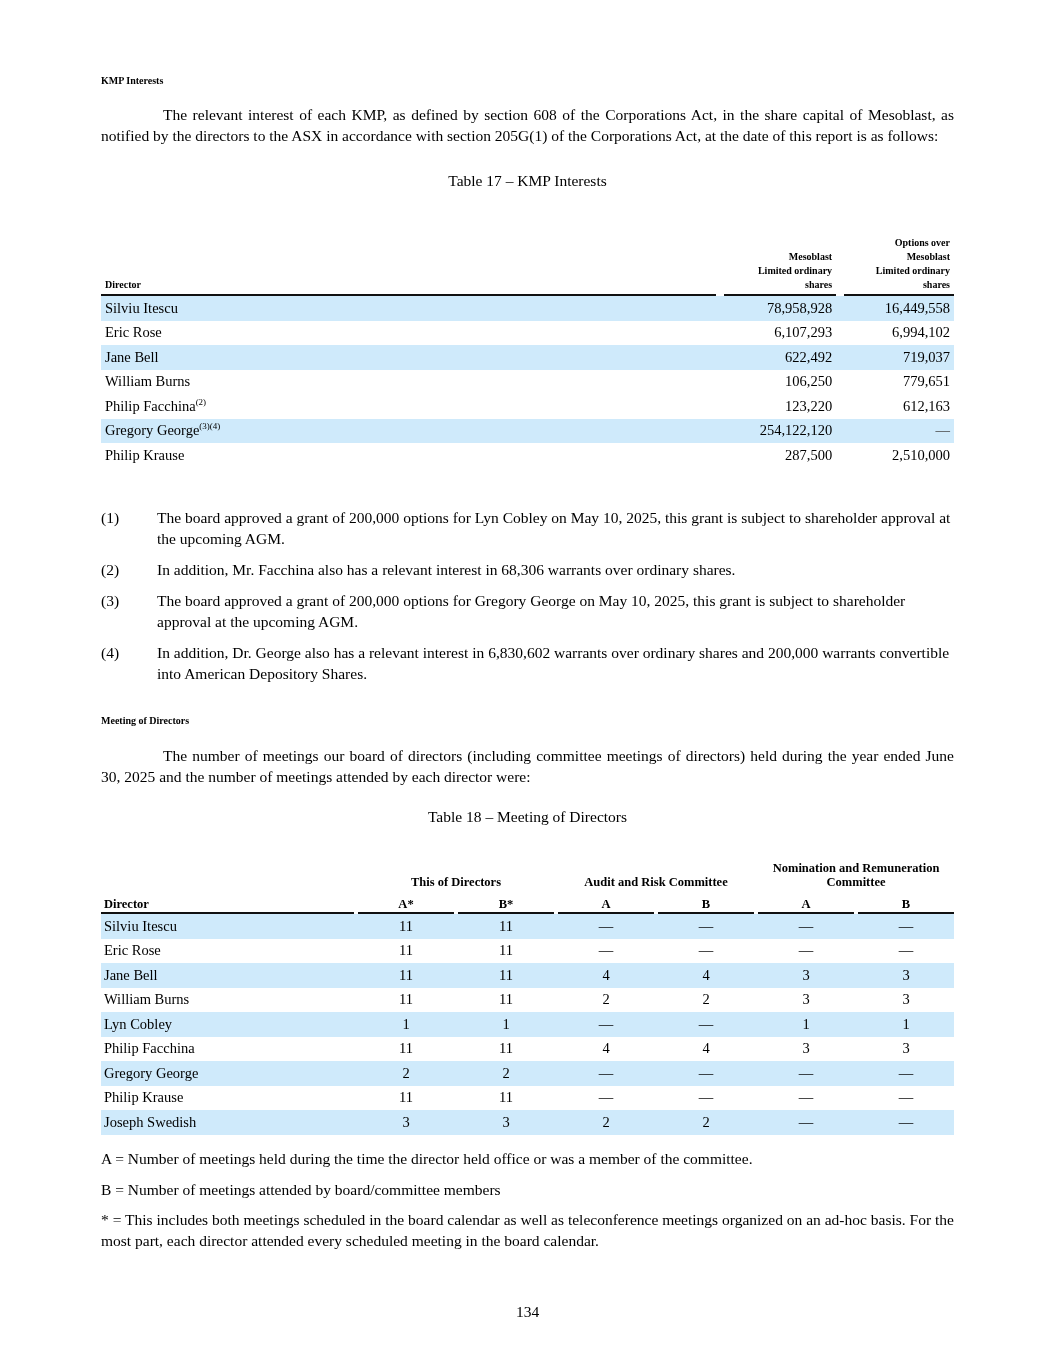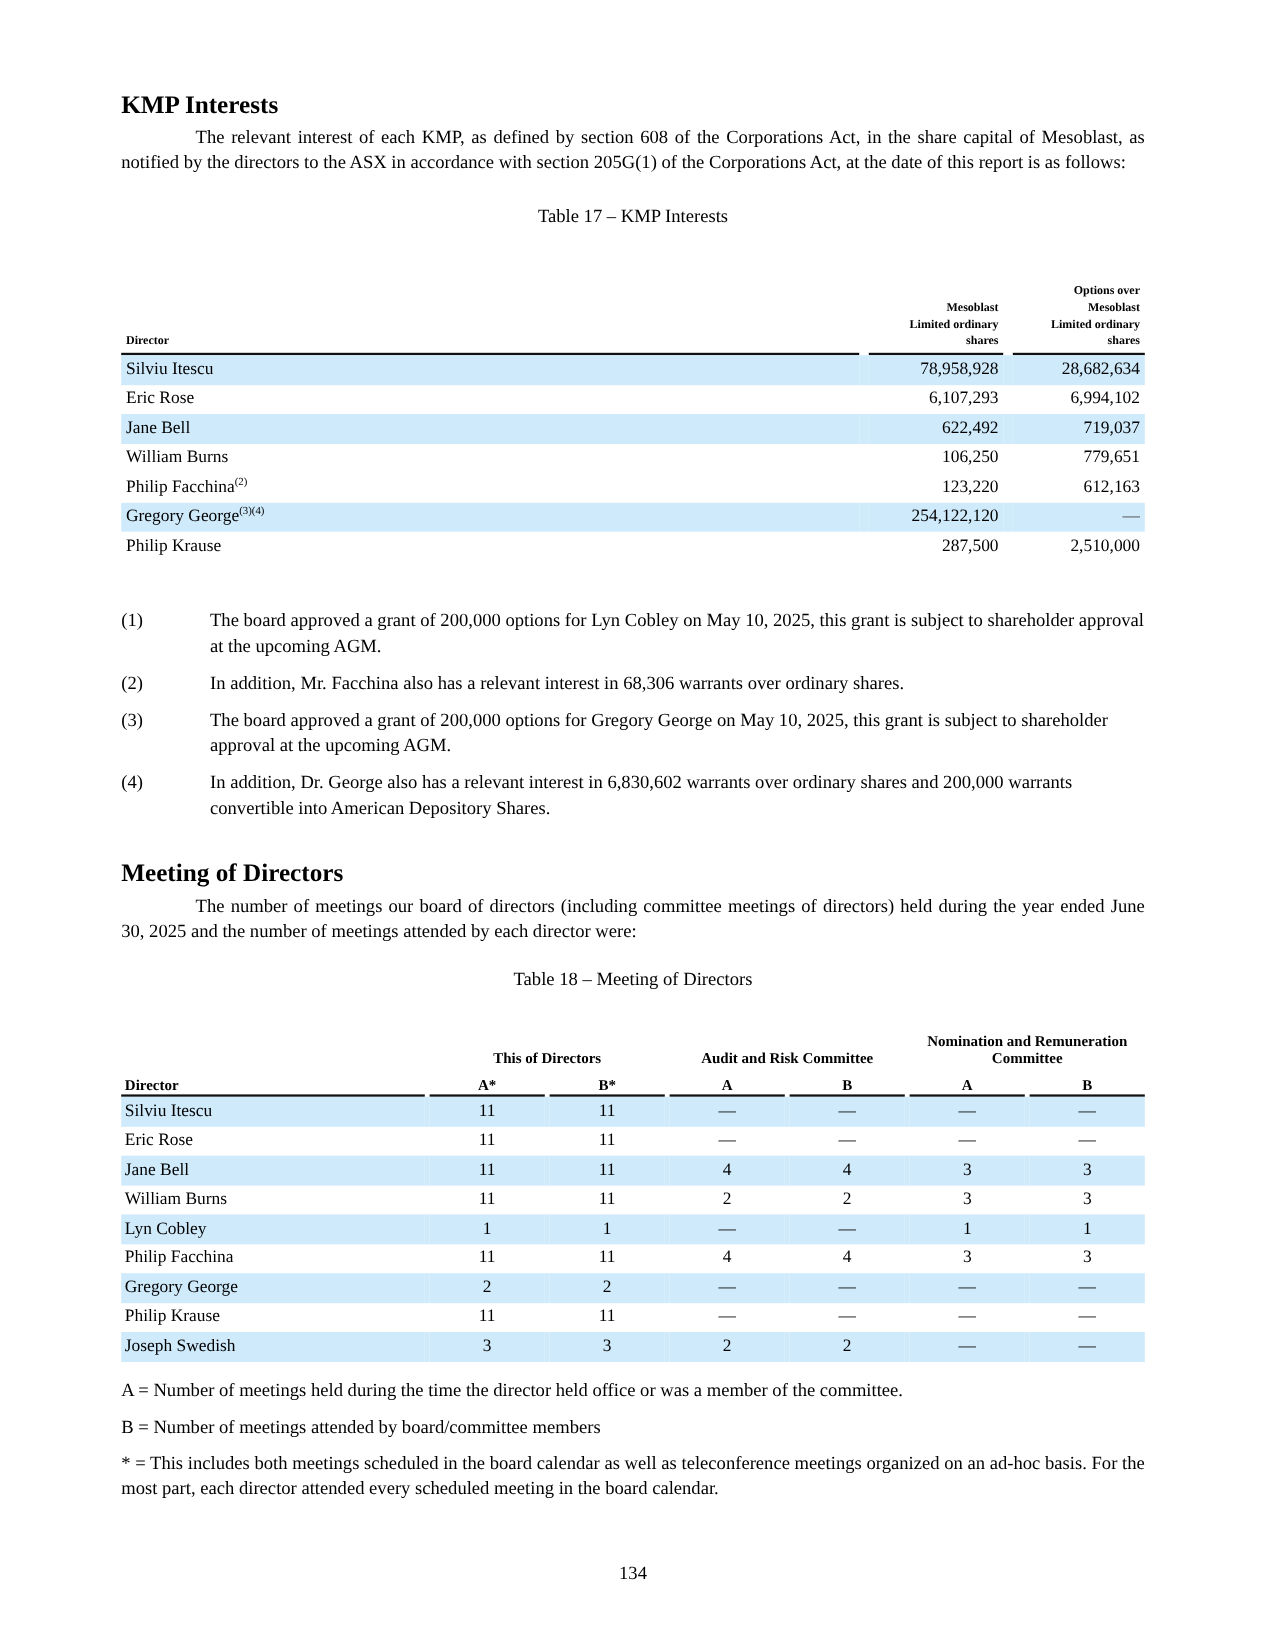--- a/index.html
+++ b/index.html
@@ -2,40 +2,40 @@
 <html><head>
 <meta charset="utf-8">
 <style>
   html, body { margin: 0; padding: 0; background: #ffffff; }
   body {
     width: 1055px; height: 1365px; position: relative; overflow: hidden;
     font-family: "Liberation Serif", "DejaVu Serif", serif;
     color: #000; font-size: 15.5px;
   }
   .page { position: absolute; left: 101px; top: 0; width: 853px; }
-  .heading { position: absolute; left: 0; font-weight: bold; font-size: 21px; }
+  .heading { position: absolute; left: 0; font-weight: bold; font-size: 10px; }
   .para { position: absolute; left: 0; width: 853px; line-height: 21px; text-align: justify; text-indent: 62px; }
   .caption { position: absolute; left: 0; width: 853px; text-align: center; }
 
   
   .t17 { position: absolute; left: 0; top: 236px; width: 853px; border-collapse: separate; border-spacing: 0; }
   .t17 th { font-weight: bold; font-size: 10px; line-height: 14px; vertical-align: bottom; padding: 0 4px 2px 4px; border-bottom: 2.5px solid #111; }
   .t17 th.gap, .t17 td.gap { width: 8px; padding: 0; border-bottom: none; }
   .t17 td { height: 24.5px; padding: 0 4px; font-size: 14.5px; }
   .t17 tr.shade td:not(.gap) { background: #cfeafb; }
   .t17 tr.shade td.gap { background: #cfeafb; }
   .num { text-align: right; }
   .ctr { text-align: center; }
   .left { text-align: left; }
   sup { font-size: 9px; line-height: 0; vertical-align: 6px; }
 
   
   .fn { position: absolute; left: 0; width: 853px; font-size: 15.5px; line-height: 20.5px; }
   .fn .mark { position: absolute; left: 0; top: 0; }
-  .fn .txt { margin-left: 74px; display: block; }
+  .fn .txt { margin-left: 56px; display: block; }
 
   
   .t18 { position: absolute; left: 0; top: 855px; width: 853px; border-collapse: separate; border-spacing: 0; table-layout: fixed; }
   .t18 th { font-weight: bold; font-size: 12.5px; line-height: 14px; vertical-align: bottom; padding: 0 3px; }
   .t18 th.sub { border-bottom: 2.5px solid #111; padding-bottom: 1px; height: 18px; }
   .t18 th.grp { height: 34px; padding-bottom: 4px; }
   .t18 .gap { width: 4px; padding: 0; border-bottom: none !important; }
   .t18 td { height: 24.5px; padding: 0 3px; font-size: 14.5px; }
   .t18 tr.shade td { background: #cfeafb; }
   .dash { color: #444; }
@@ -77,21 +77,21 @@
           <div>shares</div>
         </th>
       </tr>
     </thead>
     <tbody>
       <tr class="shade">
         <td><span>Silviu Itescu</span><sup></sup></td>
         <td class="gap"></td>
         <td class="num">78,958,928</td>
         <td class="gap"></td>
-        <td class="num">28,682,634</td>
+        <td class="num">16,449,558</td>
       </tr>
       <tr>
         <td><span>Eric Rose</span><sup></sup></td>
         <td class="gap"></td>
         <td class="num">6,107,293</td>
         <td class="gap"></td>
         <td class="num">6,994,102</td>
       </tr>
       <tr class="shade">
         <td><span>Jane Bell</span><sup></sup></td>

